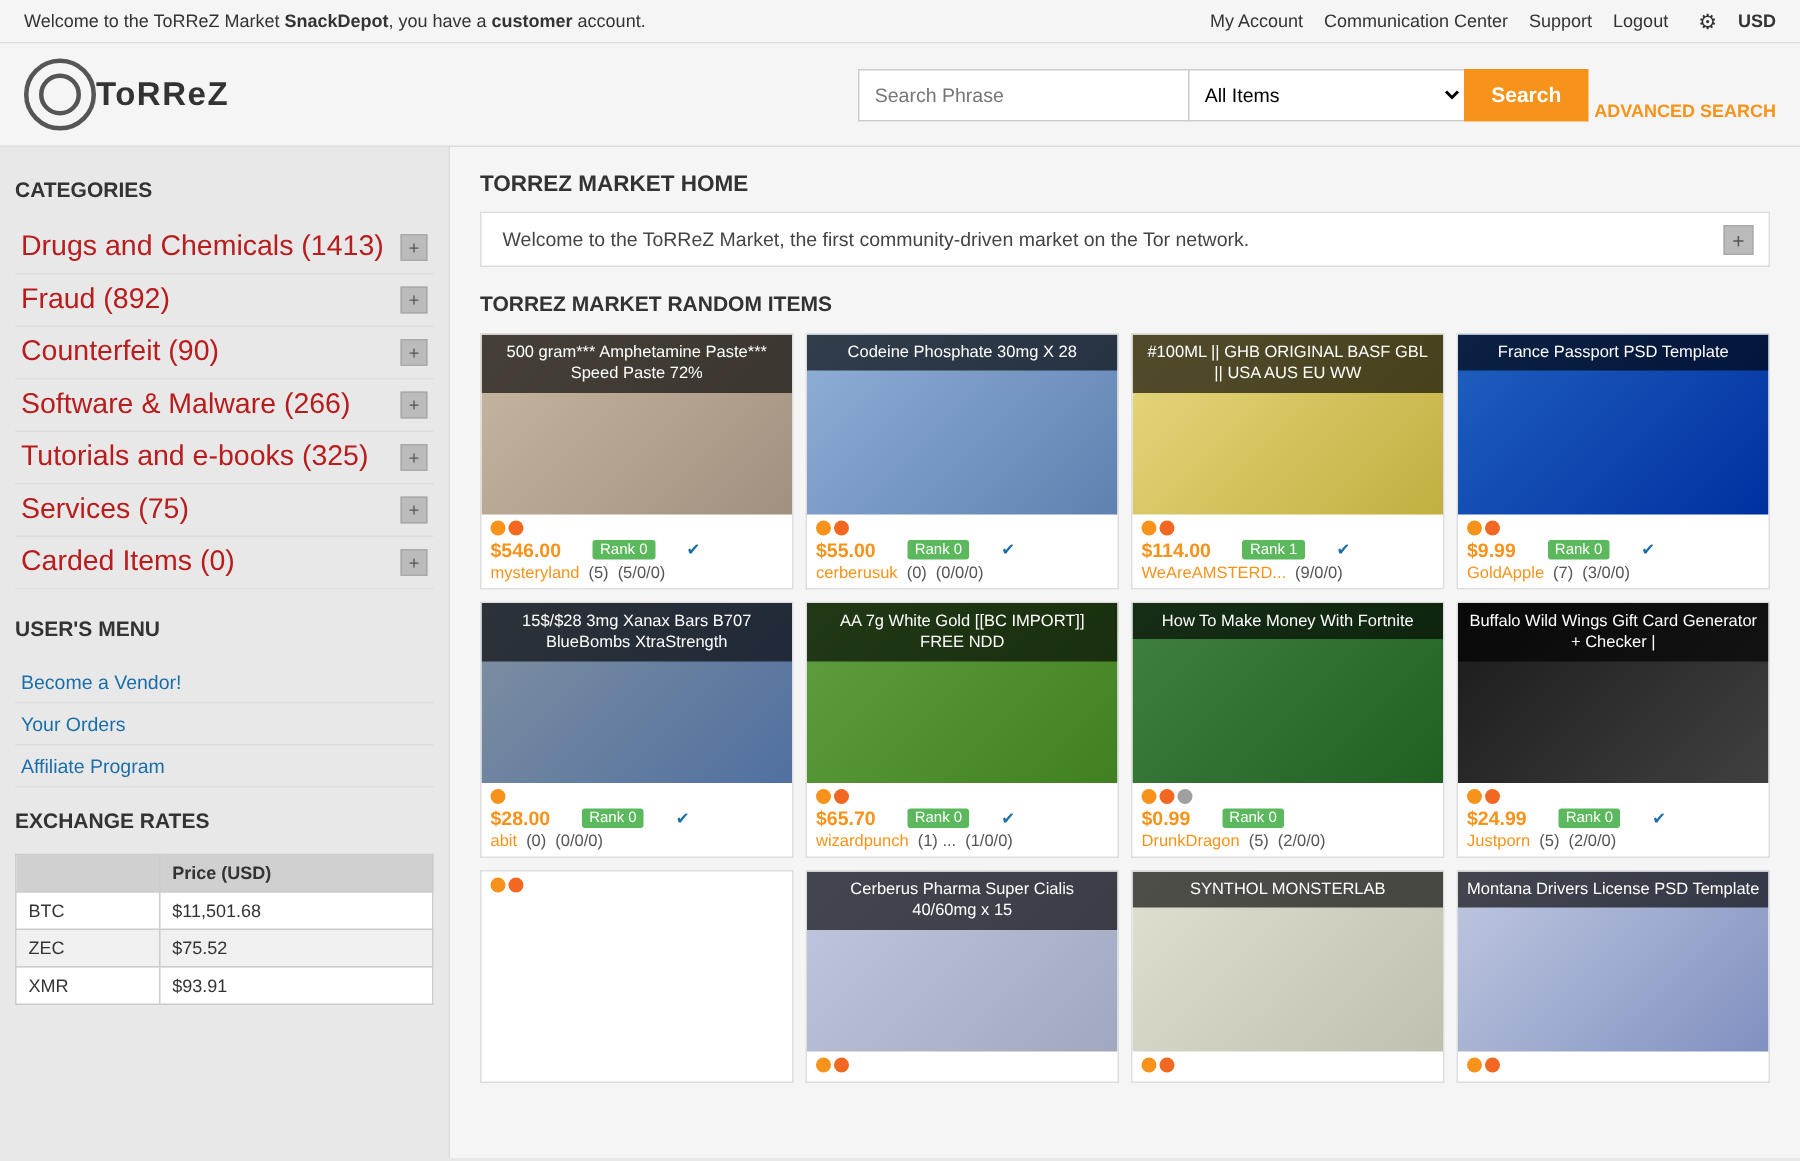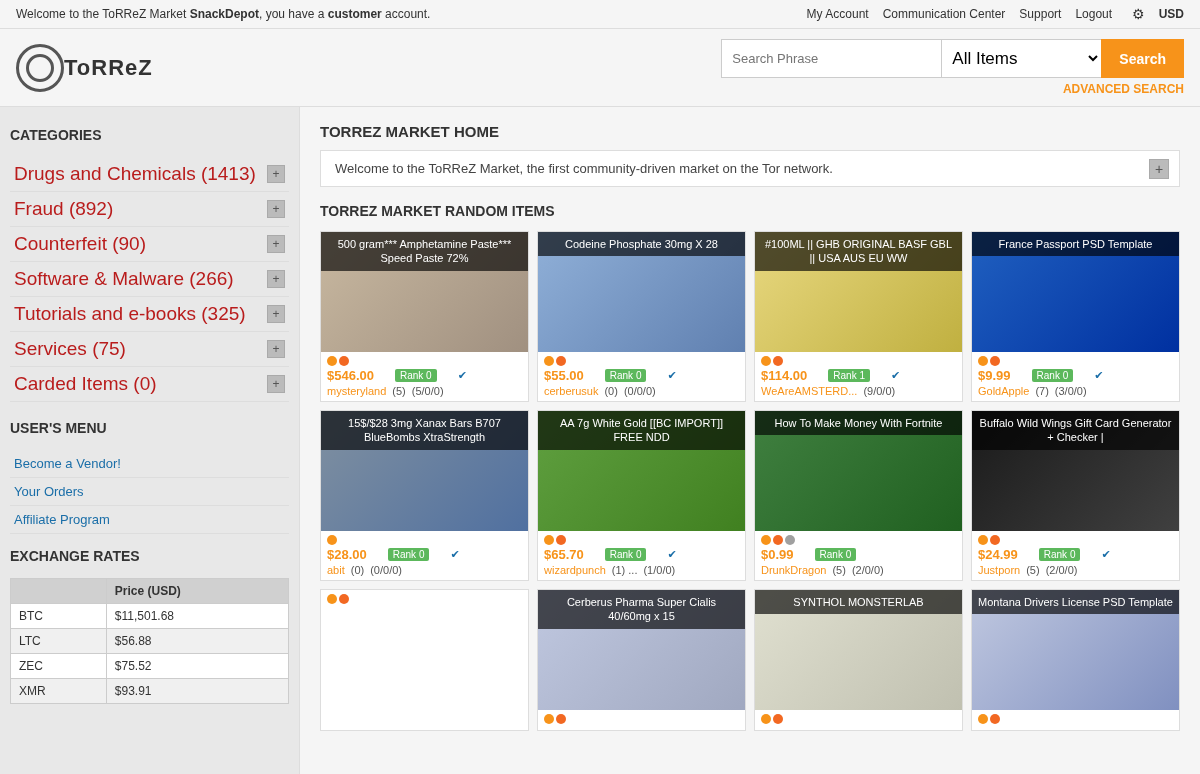--- a/index.html
+++ b/index.html
@@ -12,24 +12,24 @@
     #topbar .nav-links a { color: #333; text-decoration: none; font-size: 12px; }
     #topbar .settings-icon { font-size: 14px; margin-left: 6px; }
     #topbar .currency { font-size: 12px; font-weight: bold; }
 
     
     #header { background: #f5f5f5; border-bottom: 1px solid #ddd; padding: 10px 16px; display: flex; align-items: center; justify-content: space-between; }
     #logo { display: flex; align-items: center; gap: 0; }
     #logo .logo-circle { width: 48px; height: 48px; border-radius: 50%; border: 3px solid #555; display: flex; align-items: center; justify-content: center; }
     #logo .logo-inner { width: 28px; height: 28px; border-radius: 50%; border: 3px solid #555; }
     #logo .logo-text { font-size: 22px; font-weight: bold; color: #333; letter-spacing: 1px; }
-    #search-area { display: flex; flex-direction: column; align-items: flex-end; gap: 4px; }
+    #search-area { display: flex; flex-direction: row; align-items: flex-end; gap: 4px; }
     #search-bar { display: flex; gap: 0; }
     #search-bar input[type="text"] { width: 220px; padding: 8px 10px; border: 1px solid #ccc; border-right: none; font-size: 13px; outline: none; }
-    #search-bar select { width: 160px; padding: 8px 6px; border: 1px solid #ccc; border-right: none; font-size: 17px; background: #fff; outline: none; }
+    #search-bar select { width: 184px; padding: 8px 6px; border: 1px solid #ccc; border-right: none; font-size: 13px; background: #fff; outline: none; }
     #search-bar button { padding: 8px 18px; background: #f7931a; color: #fff; border: none; font-size: 14px; font-weight: bold; cursor: pointer; }
     #advanced-search { color: #f7931a; font-size: 12px; font-weight: bold; cursor: pointer; text-align: right; }
 
     
     #main-layout { display: flex; min-height: calc(100vh - 100px); }
 
     
     #sidebar { width: 300px; min-width: 300px; background: #e8e8e8; padding: 16px 10px; border-right: 1px solid #ddd; }
     .sidebar-section-title { font-weight: bold; font-size: 14px; color: #333; margin-bottom: 10px; margin-top: 4px; padding-bottom: 4px; }
     .sidebar-cat-item { display: flex; justify-content: space-between; align-items: center; padding: 6px 4px; border-bottom: 1px solid #ddd; cursor: pointer; }
@@ -177,24 +177,20 @@
             <th></th>
             <th>Price (USD)</th>
           </tr>
         </thead>
         <tbody>
           <tr>
             <td>BTC</td>
             <td>$11,501.68</td>
           </tr>
           <tr>
-            <td>LTC</td>
-            <td>$56.88</td>
-          </tr>
-          <tr>
             <td>ZEC</td>
             <td>$75.52</td>
           </tr>
           <tr>
             <td>XMR</td>
             <td>$93.91</td>
           </tr>
         </tbody>
       </table>
     </div>

